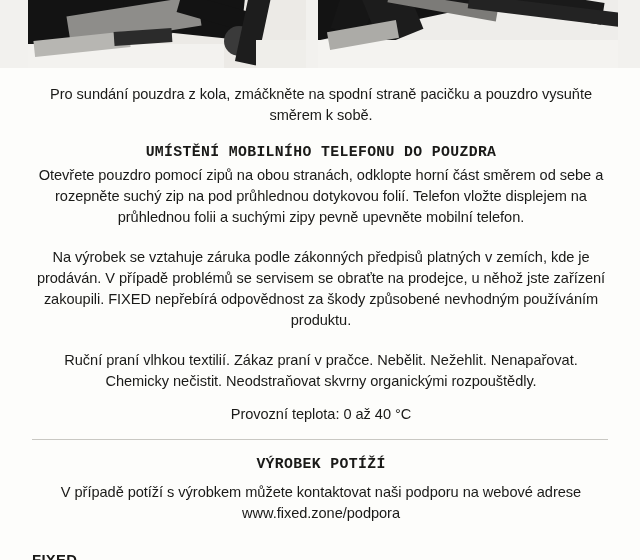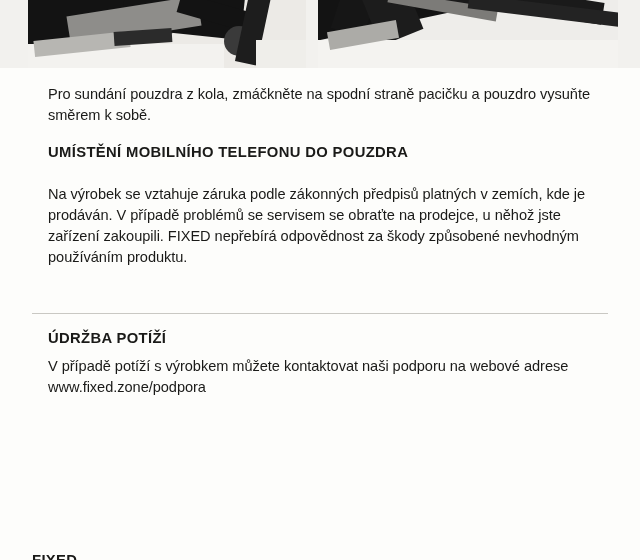--- a/index.html
+++ b/index.html
@@ -57,34 +57,36 @@
 
   
   .content {
     position: absolute;
     left: 0;
     top: 68px;
     width: 640px;
     padding: 0;
   }
   .block {
-    padding: 0 30px 0 48px;
+    padding: 0 30px 0 32px;
+    text-align: center;
   }
   p.body {
     margin: 0;
     font-size: 14.6px;
     line-height: 21px;
     letter-spacing: -0.05px;
   }
   h2.head {
     margin: 0;
     font-size: 14.8px;
     line-height: 20px;
     font-weight: bold;
     letter-spacing: 0.35px;
+    font-family: Liberation Mono, monospace;
   }
   .sp-16 { height: 16px; }
   .sp-14 { height: 14px; }
   .sp-12 { height: 12px; }
   .sp-8 { height: 8px; }
   .sp-3 { height: 3px; }
 
   .rule {
     margin: 0 32px;
     height: 1px;
@@ -143,42 +145,45 @@
 
     <div class="block">
       <p class="body">Pro sundání pouzdra z kola, zmáčkněte na spodní straně pacičku a pouzdro vysuňte směrem k sobě.</p>
     </div>
 
     <div class="sp-16"></div>
 
     <div class="block">
       <h2 class="head">UMÍSTĚNÍ MOBILNÍHO TELEFONU DO POUZDRA</h2>
       <div class="sp-3"></div>
+      <p class="body">Otevřete pouzdro pomocí zipů na obou stranách, odklopte horní část směrem od sebe a rozepněte suchý zip na pod průhlednou dotykovou folií. Telefon vložte displejem na průhlednou folii a suchými zipy pevně upevněte mobilní telefon.</p>
     </div>
 
     <div class="sp-16"></div>
 
     <div class="block">
       <div class="sp-3"></div>
       <p class="body">Na výrobek se vztahuje záruka podle zákonných předpisů platných v zemích, kde je prodáván. V případě problémů se servisem se obraťte na prodejce, u něhož jste zařízení zakoupili. FIXED nepřebírá odpovědnost za škody způsobené nevhodným používáním produktu.</p>
     </div>
 
     <div class="sp-16"></div>
 
     <div class="block">
       <div class="sp-3"></div>
+      <p class="body">Ruční praní vlhkou textilií. Zákaz praní v pračce. Nebělit. Nežehlit. Nenapařovat. Chemicky nečistit. Neodstraňovat skvrny organickými rozpouštědly.</p>
       <div class="sp-12"></div>
+      <p class="body">Provozní teplota: 0 až 40 °C</p>
     </div>
 
     <div class="sp-14"></div>
     <div class="rule"></div>
     <div class="sp-14"></div>
 
     <div class="block">
-      <h2 class="head">ÚDRŽBA POTÍŽÍ</h2>
+      <h2 class="head">VÝROBEK POTÍŽÍ</h2>
       <div class="sp-8"></div>
       <p class="body">V případě potíží s výrobkem můžete kontaktovat naši podporu na webové adrese www.fixed.zone/podpora</p>
     </div>
 
   </div>
 
   <div class="bottom-cut">FIXED</div>
 
 </div>
 

